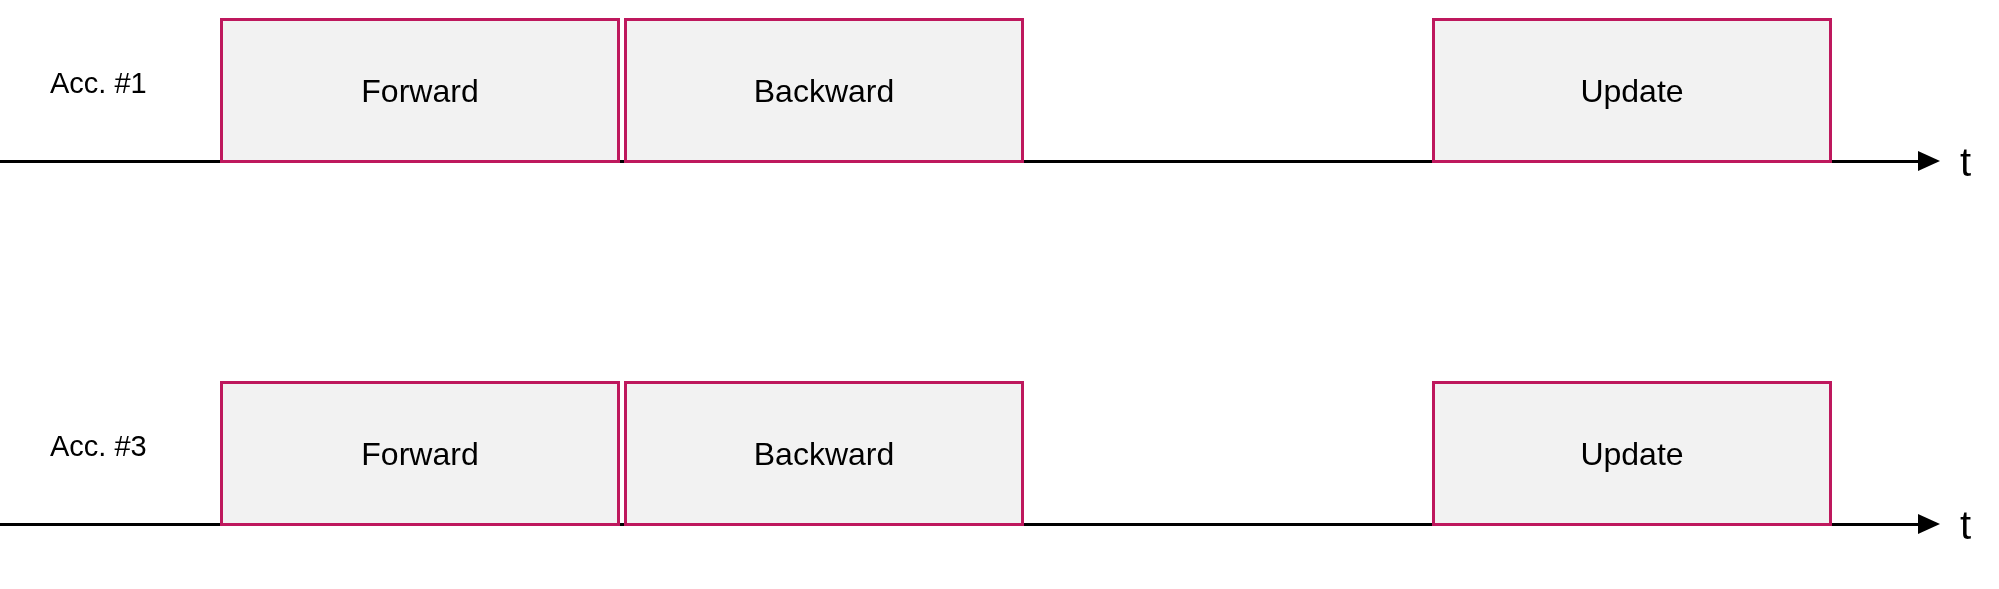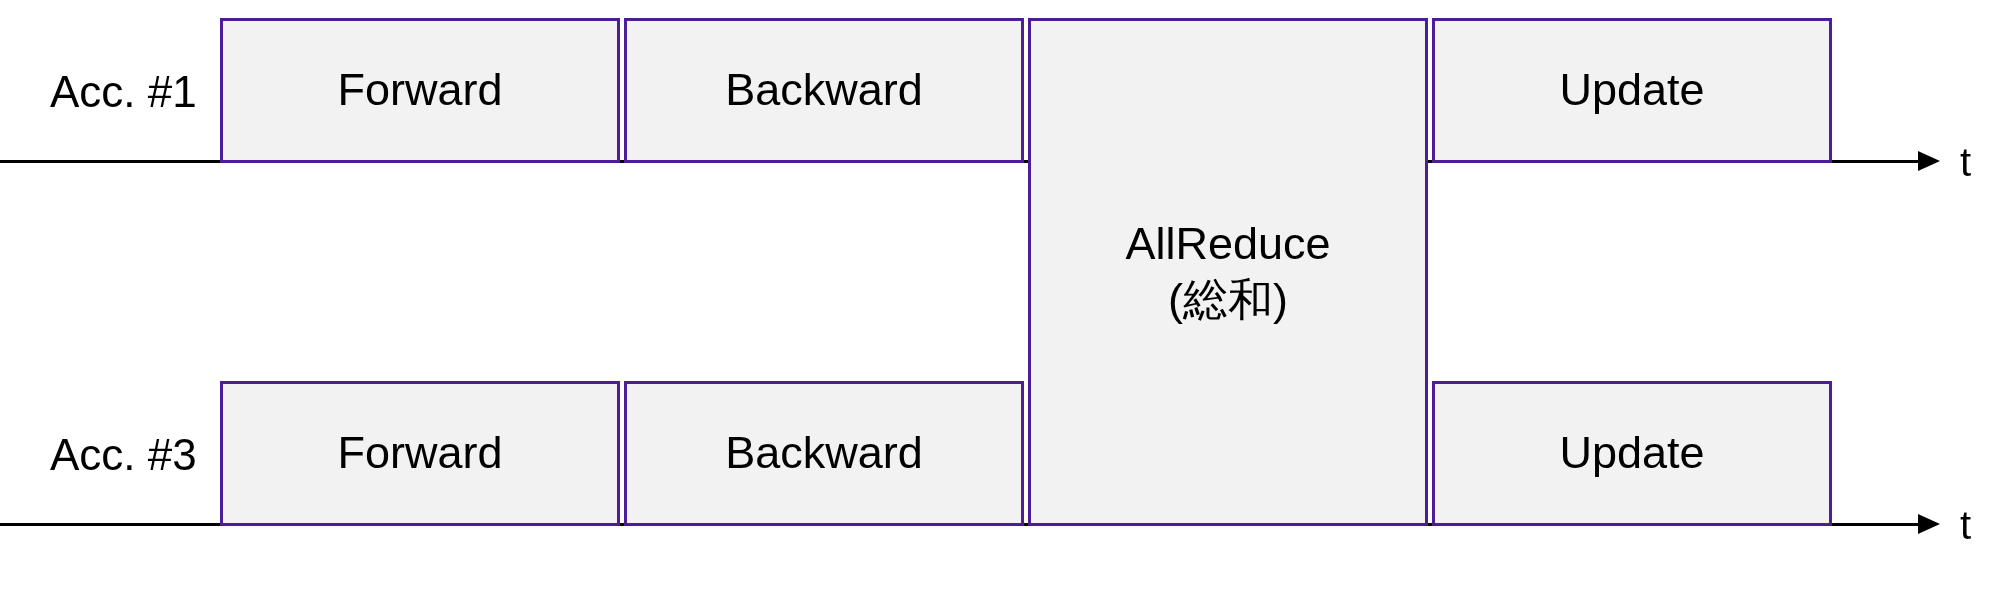--- a/index.html
+++ b/index.html
@@ -9,32 +9,32 @@
   }
   .canvas {
     position: relative;
     width: 1999px;
     height: 589px;
     font-family: "Helvetica Neue", "Arial", "Hiragino Sans", "Meiryo", sans-serif;
     color: #000;
   }
   .row-label {
     position: absolute;
-    font-size: 44px;
+    font-size: 29px;
     white-space: nowrap;
   }
   .box {
     position: absolute;
     background: #f2f2f2;
-    border: 3px solid #4c1d95;
+    border: 3px solid #be185d;
     box-sizing: border-box;
     display: flex;
     align-items: center;
     justify-content: center;
-    font-size: 45px;
+    font-size: 32px;
     text-align: center;
     line-height: 1.25;
   }
   .axis-line {
     position: absolute;
     height: 0;
     border-top: 3px solid #000;
   }
   .arrow-head {
     position: absolute;
@@ -79,20 +79,14 @@
   <div class="box" style="left:220px; top:381px; width:400px; height:145px;">
     <span>Forward</span>
   </div>
   <div class="box" style="left:624px; top:381px; width:400px; height:145px;">
     <span>Backward</span>
   </div>
   <div class="box" style="left:1432px; top:381px; width:400px; height:145px;">
     <span>Update</span>
   </div>
 
-  <div class="box" style="left:1028px; top:18px; width:400px; height:508px;">
-    <div>
-      <span>AllReduce</span><br>
-      <span>(総和)</span>
-    </div>
-  </div>
 
 </div>
 
 </body></html>

